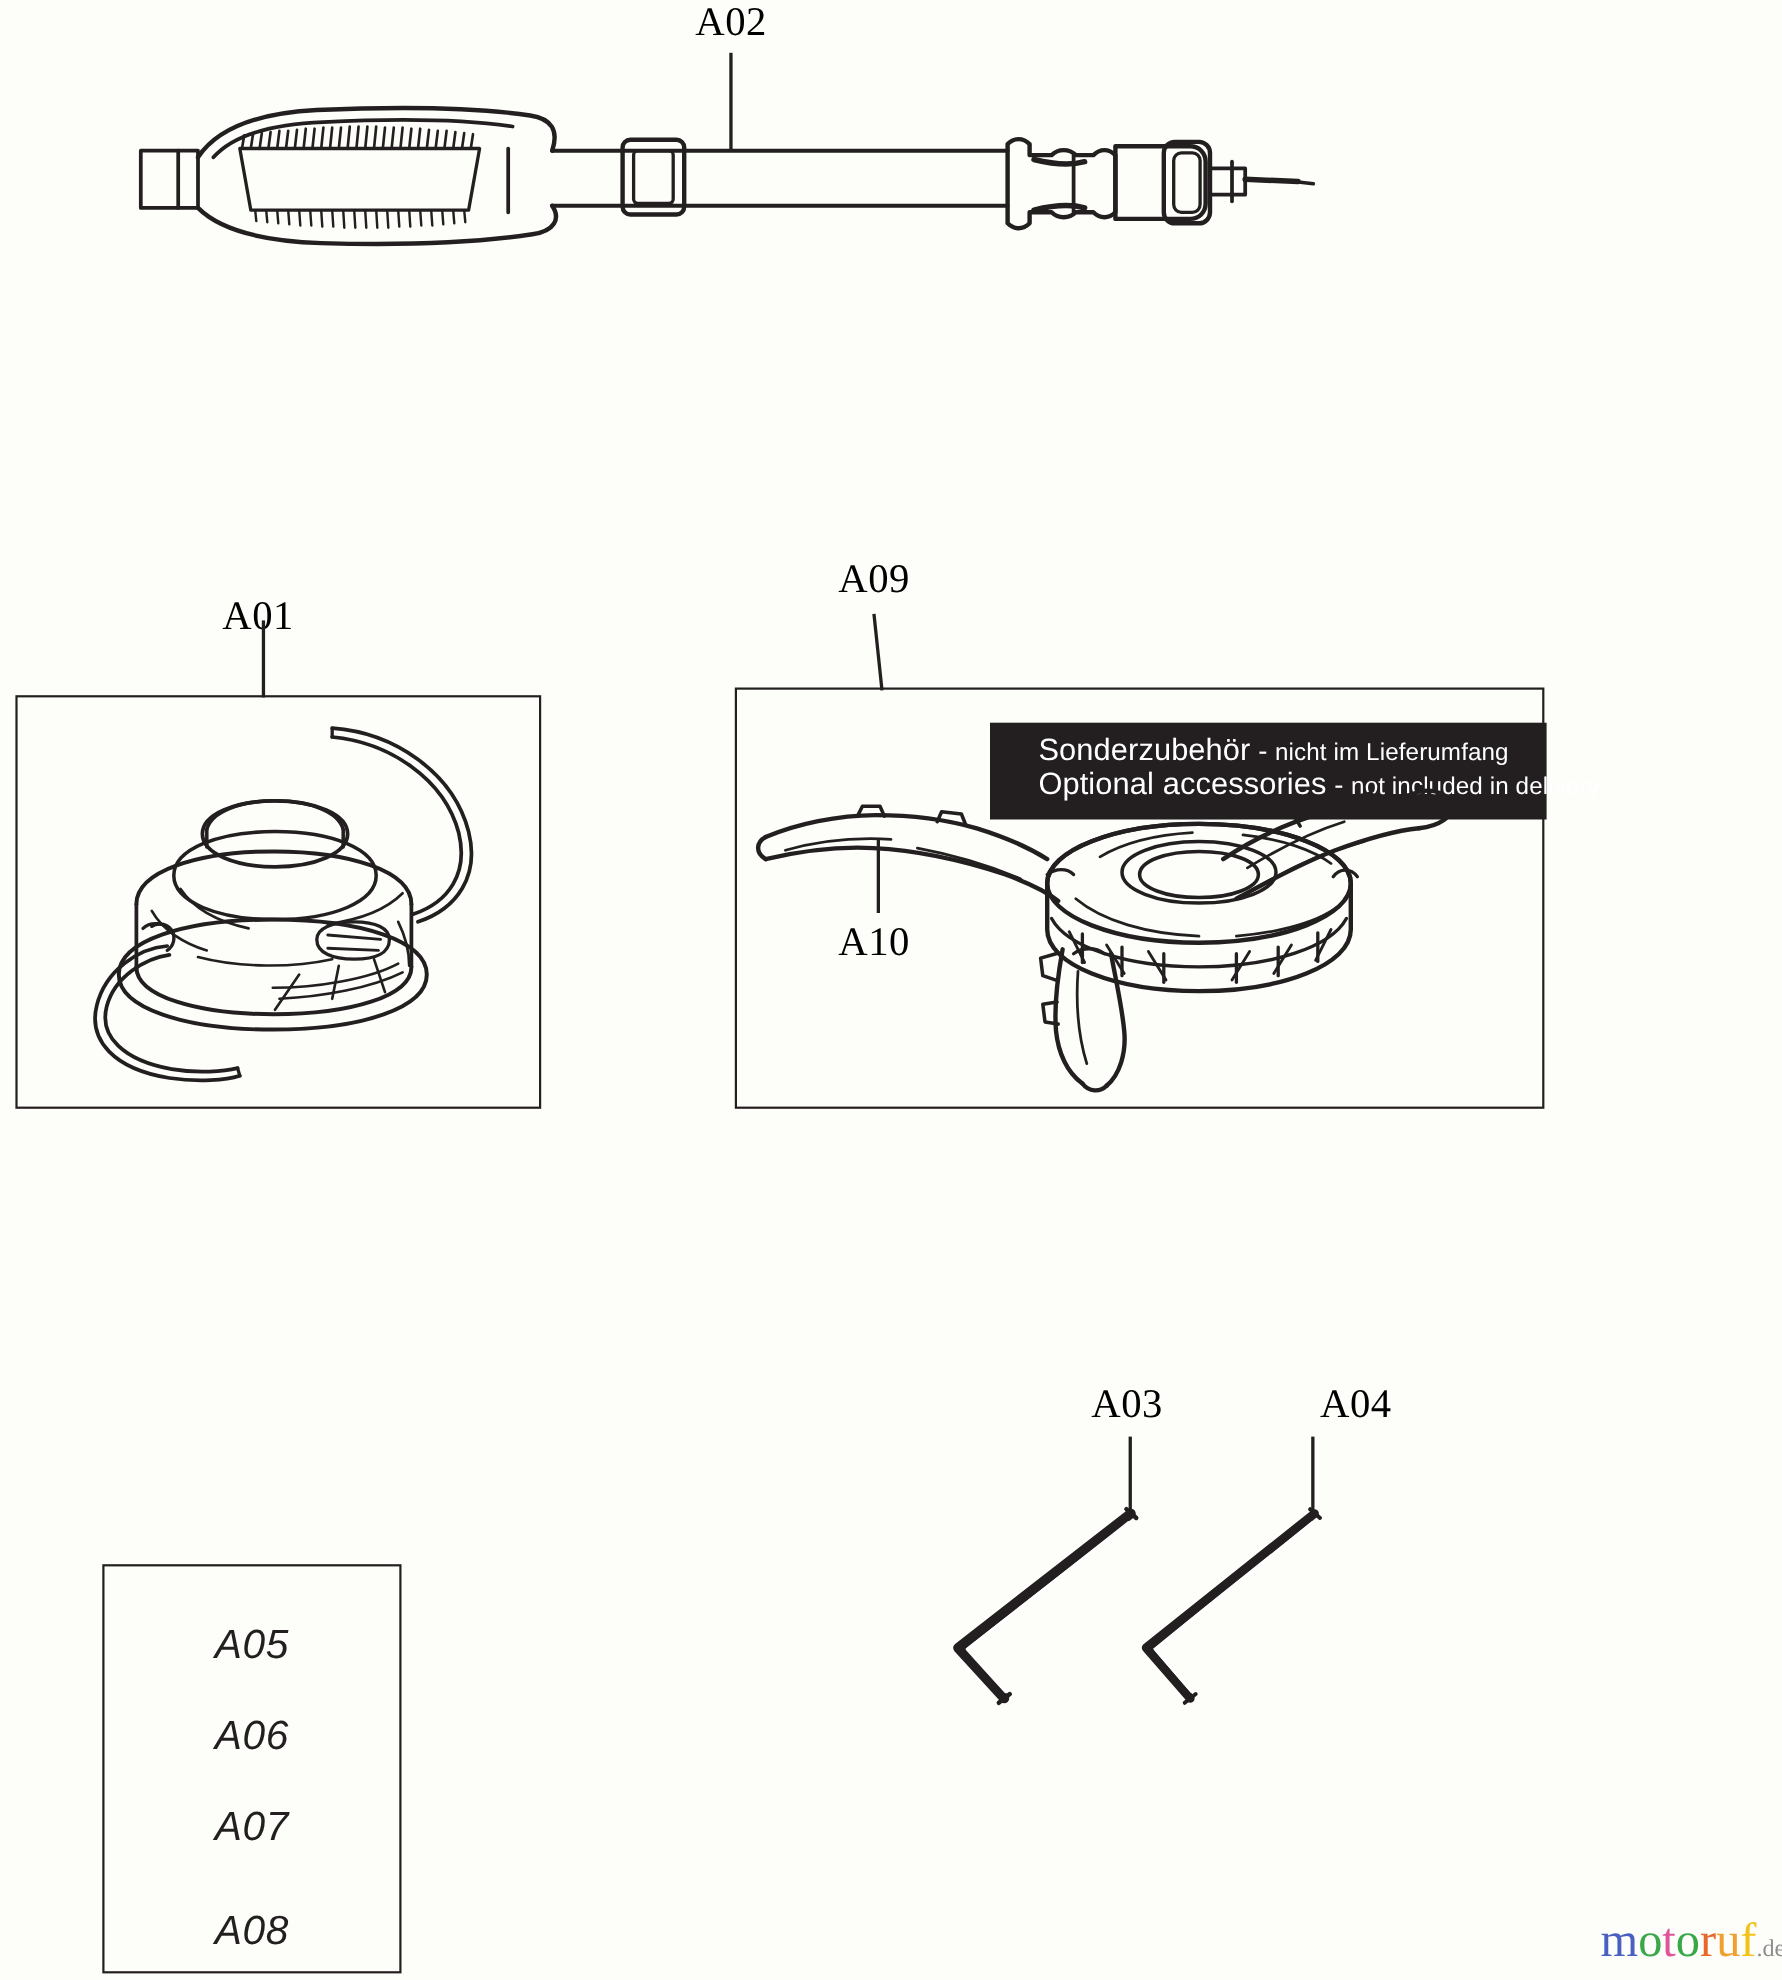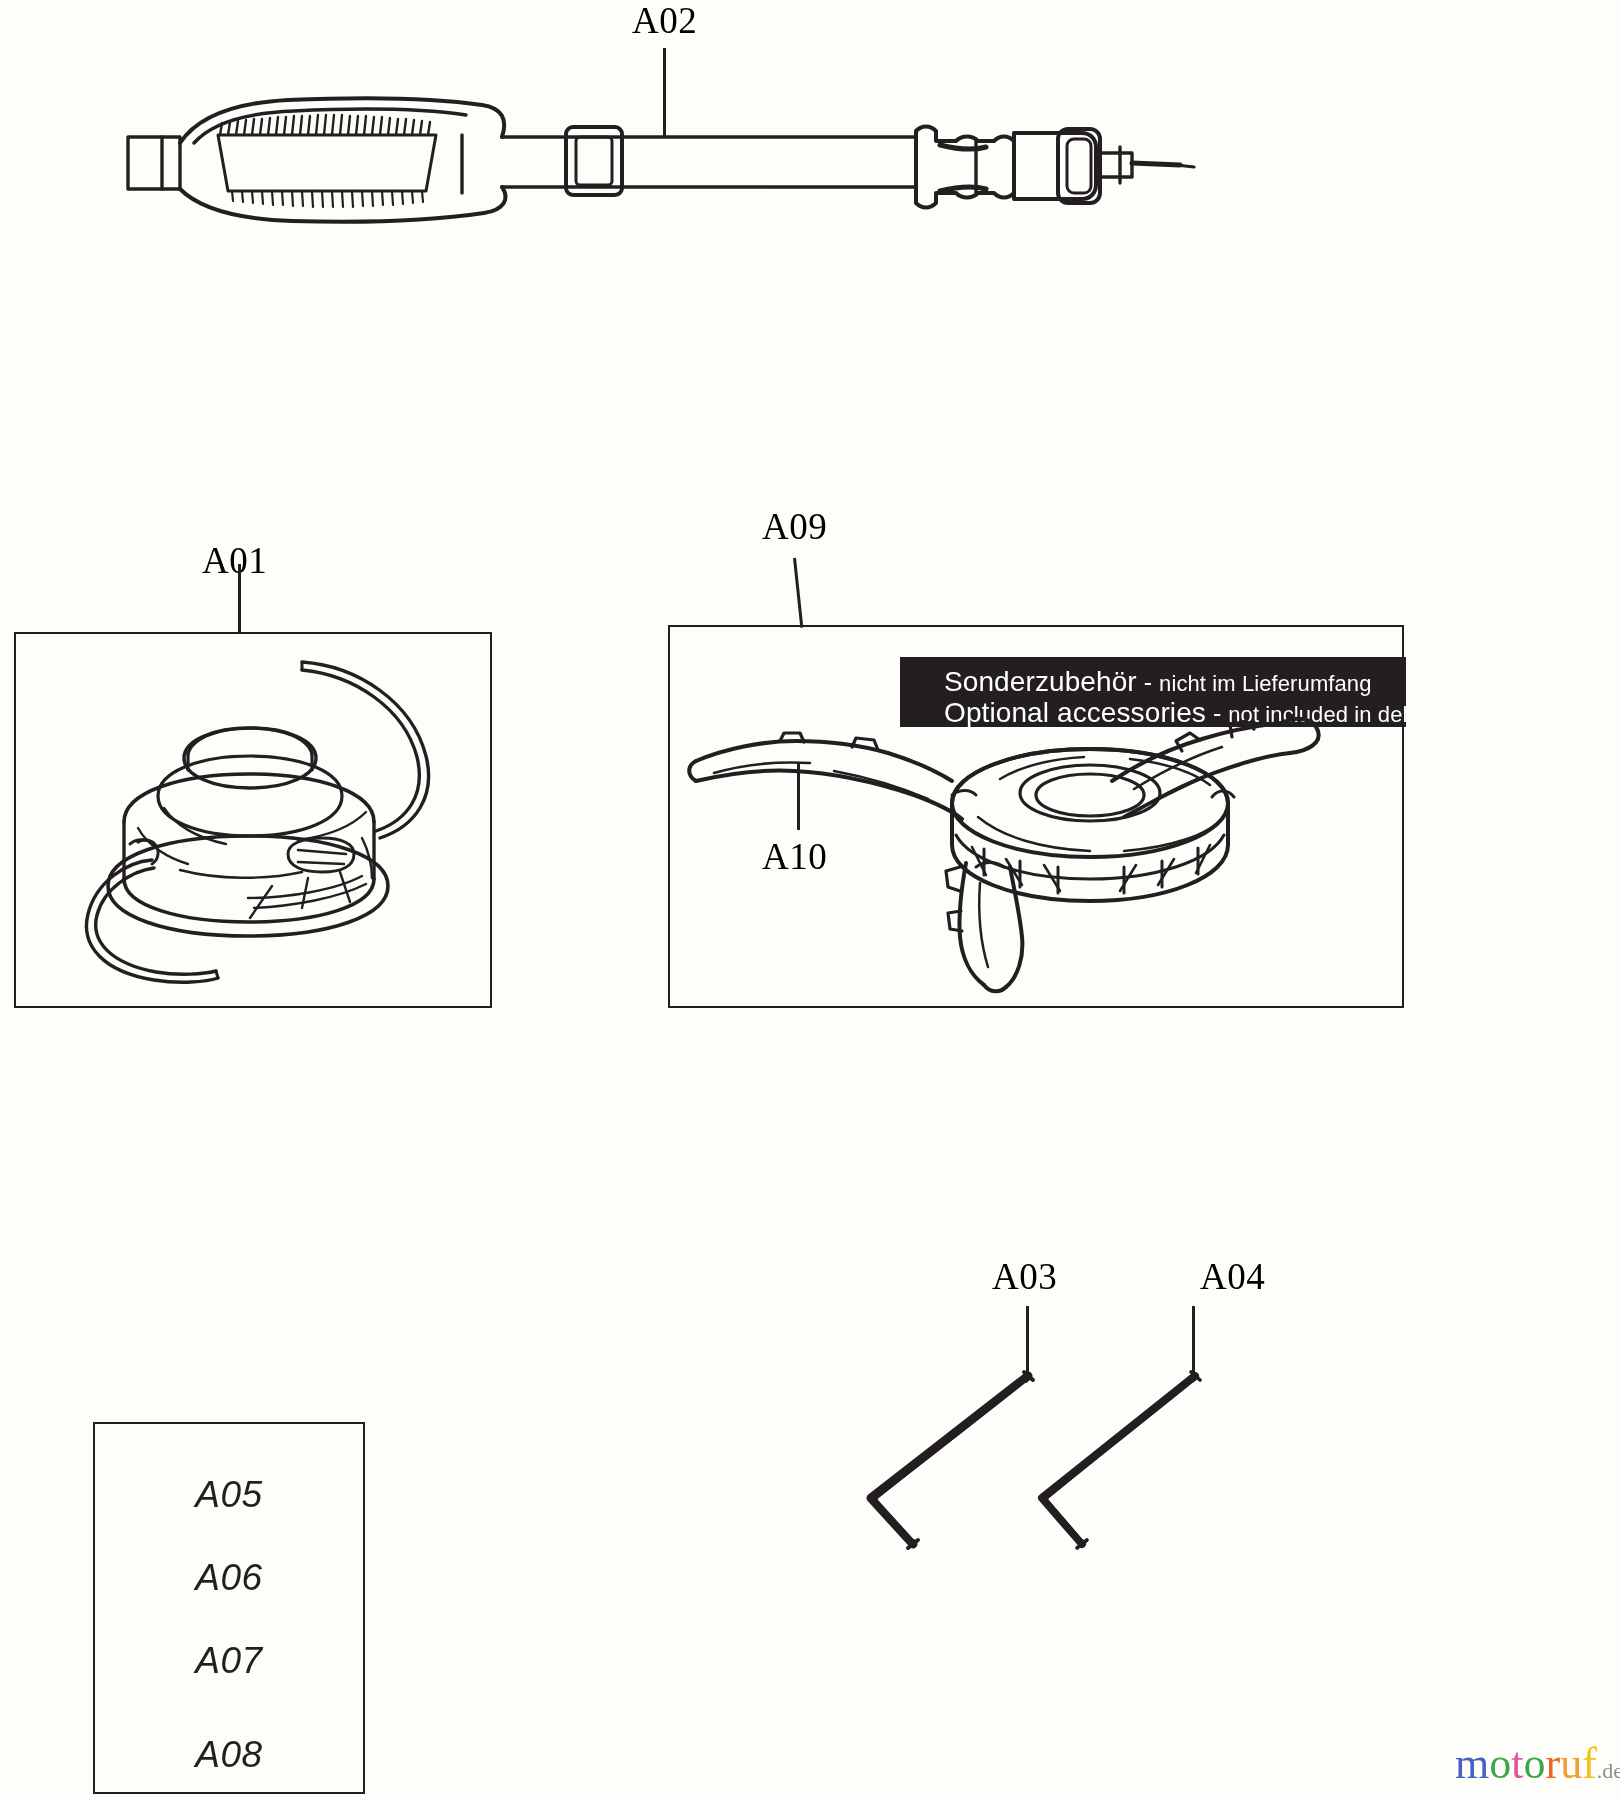--- a/index.html
+++ b/index.html
@@ -267,21 +267,21 @@
       <path d="M124,158 C136,176 158,188 186,194" stroke-width="2.4"></path>
       <path d="M258,190 C288,186 312,176 326,162" stroke-width="2.4"></path>
     </g>
   </svg>
 
   <div class="callout" style="left:762px; top:508px;">A09</div>
   <div class="leader" style="left:793px; top:558px; width:3px; height:70px; transform:rotate(-6deg); transform-origin: top center;"></div>
 
   <div class="panel" style="left:668px; top:625px; width:736px; height:383px;"></div>
 
-  <div id="optional-banner" style="left:900px; top:657px; width:506px; height:70px;padding-left:44px;">
+  <div id="optional-banner" style="left:900px; top:657px; width:506px; height:88px;padding-left:44px;">
     <div class="ln">
       <span class="big">Sonderzubehör</span><span class="dash" style="margin:0 7px;">-</span><span class="small">nicht im Lieferumfang</span>
     </div>
     <div class="ln">
       <span class="big">Optional accessories</span><span class="dash" style="margin:0 7px;">-</span><span class="small">not included in delivery</span>
     </div>
   </div>
 
   <div class="callout" style="left:762px; top:838px;">A10</div>
   <div class="leader" style="left:797px; top:762px; width:3px; height:68px;"></div>

